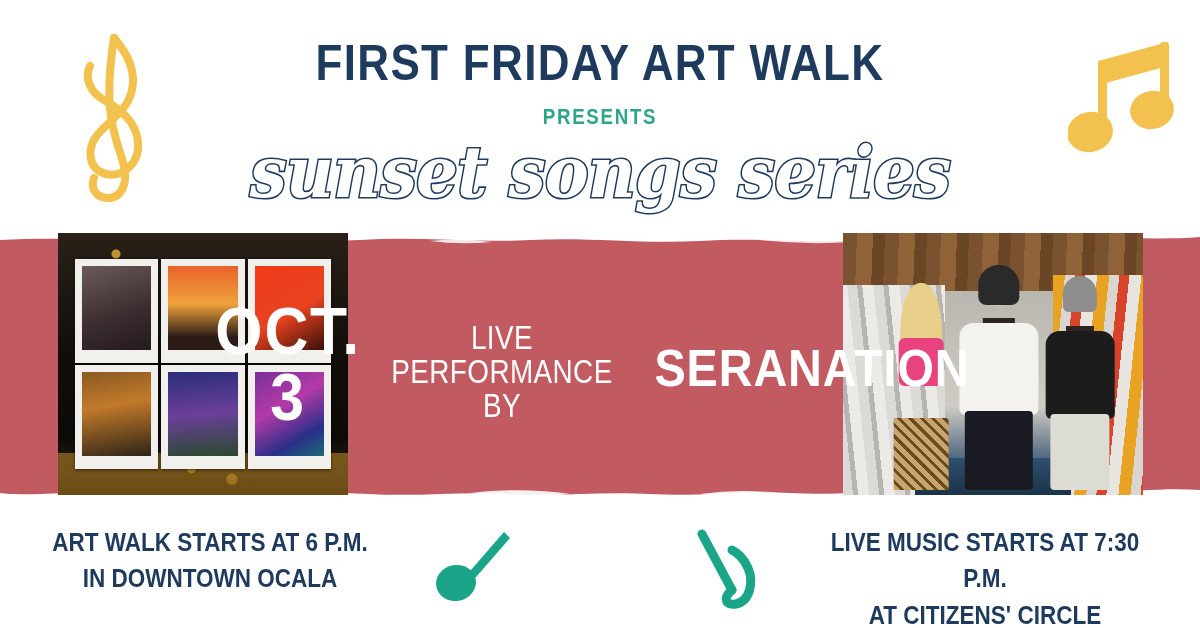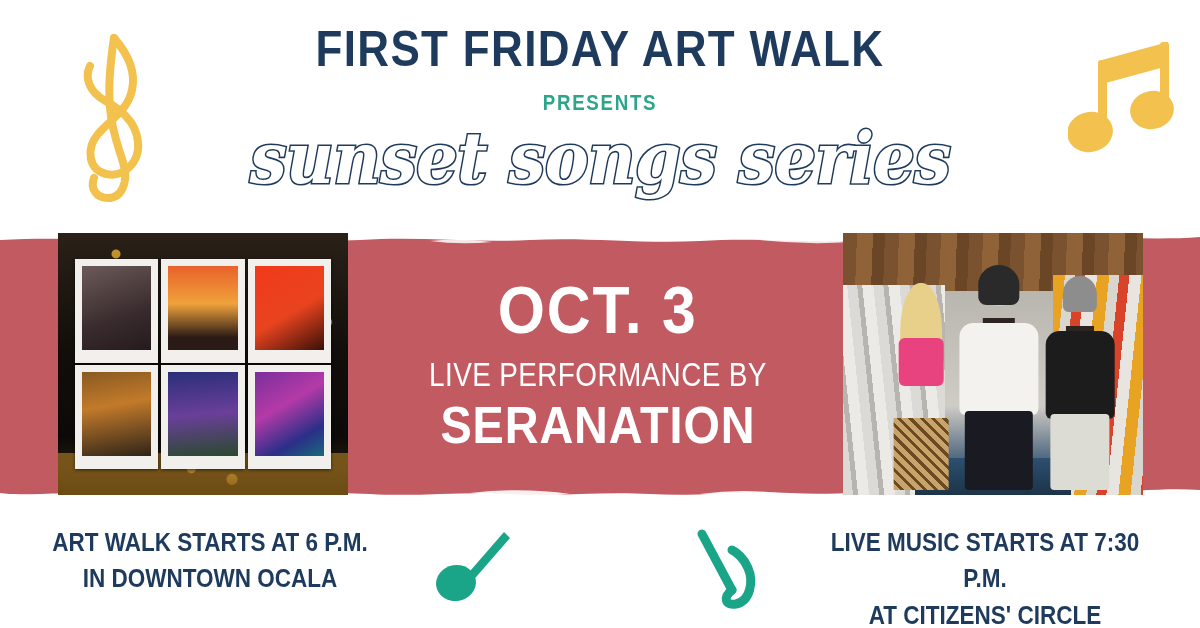--- a/index.html
+++ b/index.html
@@ -14,21 +14,21 @@
   #poster {
     position:relative;
     width:1200px; height:628px;
     background:#ffffff;
     overflow:hidden;
   }
 
   
   .header-block {
     position:absolute;
-    top:24px; left:0; width:1200px;
+    top:38px; left:0; width:1200px;
     text-align:center;
     z-index:6;
   }
   .title-main {
     font-family:"Liberation Sans Narrow","Liberation Sans", sans-serif;
     font-size:50px;
     font-weight:bold;
     letter-spacing:1.5px;
     color:#1E3A5C;
     line-height:1;
@@ -159,21 +159,21 @@
   .l-leopard { background:repeating-linear-gradient(45deg,#c9a46a 0 5px,#6b4a22 5px 8px); }
   .l-dark { background:#1a1a22; border-radius:4px; }
   .l-light { background:#dcdbd4; border-radius:4px; }
 
   
   .center-text {
     position:absolute;
     left:368px; top:233px;
     width:460px; height:262px;
     z-index:5;
-    display:flex; flex-direction:column;
+    display:flex; flex-direction:row;
     align-items:center; justify-content:center;
     color:#ffffff;
     text-align:center;
   }
   .date-line {
     font-family:"Liberation Sans Narrow","Liberation Sans", sans-serif;
     font-size:66px; font-weight:bold;
     letter-spacing:2px; line-height:1;
     transform:scaleX(0.92);
   }

